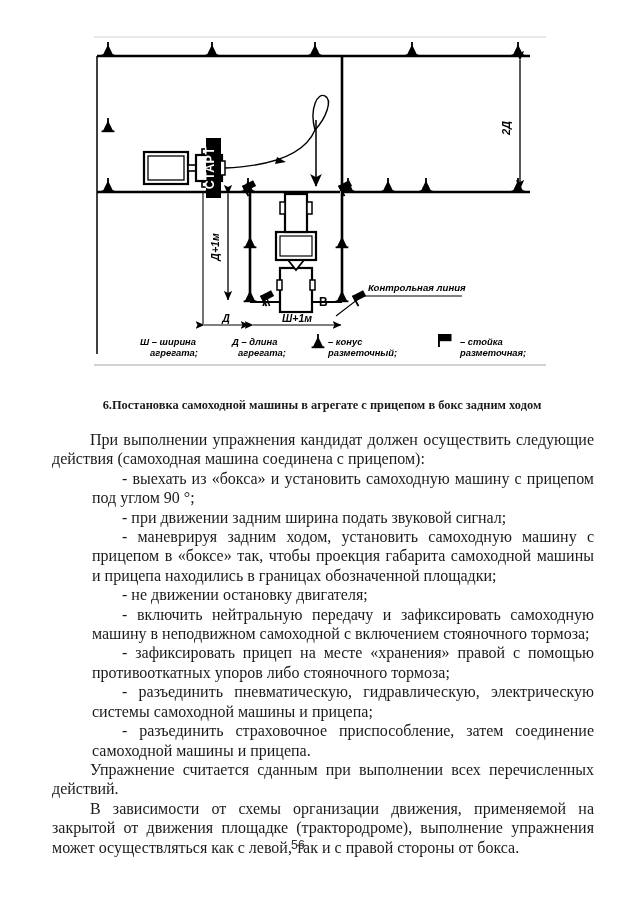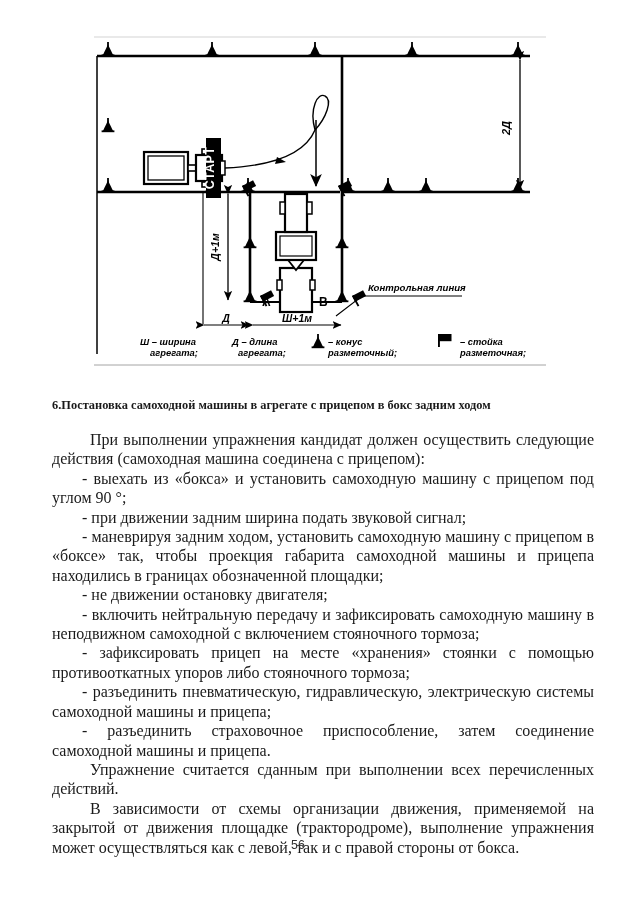--- a/index.html
+++ b/index.html
@@ -33,39 +33,40 @@
     height: 334px;
   }
   .figure svg { display: block; }
 
   
   .doc-title {
     position: absolute;
     left: 52px;
     top: 386px;
     width: 540px;
+    text-align: center;
     font-weight: bold;
     font-size: 12.4px;
     line-height: 18px;
   }
   .body-text {
     position: absolute;
     left: 52px;
     top: 430px;
     width: 542px;
     font-size: 16px;
     line-height: 19.4px;
   }
   .para {
     text-align: justify;
     text-justify: inter-word;
     margin: 0;
   }
   .para.indent { text-indent: 38px; }
-  .para.indent-sm { text-indent: 30px; }
+  .para.indent-sm { text-indent: 30px; margin-left: 40px; }
 
   .page-number {
     position: absolute;
     left: 0;
     top: 838px;
     width: 596px;
     text-align: center;
     font-size: 12.4px;
     font-family: "Liberation Sans", sans-serif;
     color: #333;
@@ -272,21 +273,21 @@
 
   <h2 class="doc-title">6.Постановка самоходной машины в агрегате с прицепом в бокс задним ходом</h2>
 
   <div class="body-text">
     <p class="para indent">При выполнении упражнения кандидат должен осуществить следующие действия (самоходная машина соединена с прицепом):</p>
     <p class="para indent-sm">- выехать из «бокса» и установить самоходную машину с прицепом под углом 90 °;</p>
     <p class="para indent-sm">- при движении задним ширина подать звуковой сигнал;</p>
     <p class="para indent-sm">- маневрируя задним ходом, установить самоходную машину с прицепом в «боксе» так, чтобы проекция габарита самоходной машины и прицепа находились в границах обозначенной площадки;</p>
     <p class="para indent-sm">- не движении остановку двигателя;</p>
     <p class="para indent-sm">- включить нейтральную передачу и зафиксировать самоходную машину в неподвижном самоходной с включением стояночного тормоза;</p>
-    <p class="para indent-sm">- зафиксировать прицеп на месте «хранения» стоянки с помощью противооткатных упоров либо стояночного тормоза;</p>
+    <p class="para indent-sm">- зафиксировать прицеп на месте «хранения» правой с помощью противооткатных упоров либо стояночного тормоза;</p>
     <p class="para indent-sm">- разъединить пневматическую, гидравлическую, электрическую системы самоходной машины и прицепа;</p>
     <p class="para indent-sm">- разъединить страховочное приспособление, затем соединение самоходной машины и прицепа.</p>
     <p class="para indent">Упражнение считается сданным при выполнении всех перечисленных действий.</p>
     <p class="para indent">В зависимости от схемы организации движения, применяемой на закрытой от движения площадке (трактородроме), выполнение упражнения может осуществляться как с левой, так и с правой стороны от бокса.</p>
   </div>
 
   <div class="page-number">56</div>
 
 </div>
 

